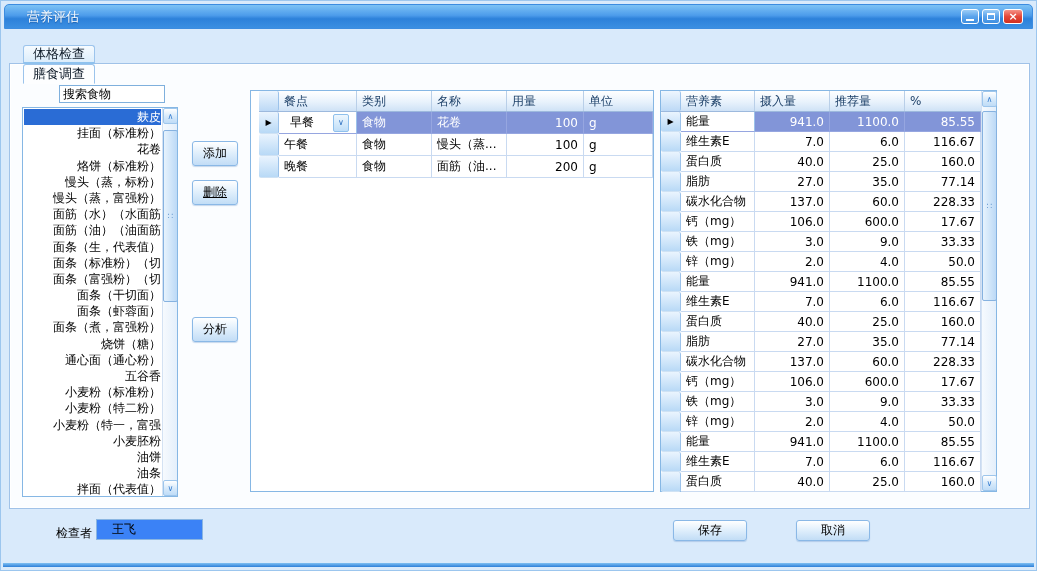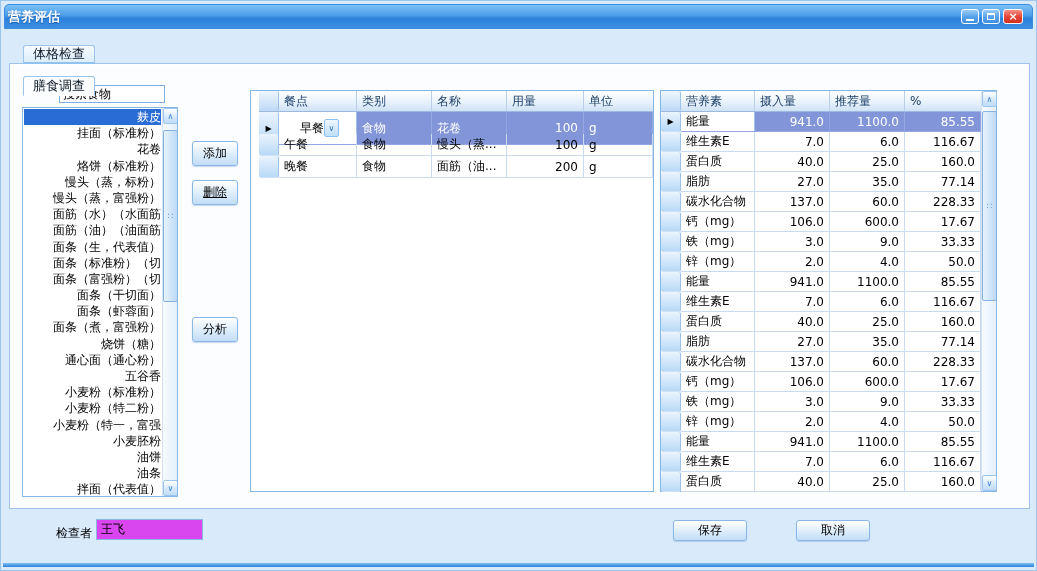--- a/index.html
+++ b/index.html
@@ -2,34 +2,34 @@
 <html><head>
 <meta charset="utf-8">
 <style>
   * { margin:0; padding:0; box-sizing:border-box; }
   html,body { width:1037px; height:571px; font-family:"DejaVu Sans",sans-serif; font-size:12px; background:#fff; }
   #window { position:relative; width:1037px; height:571px; background:#d9eafb; border:1px solid #9cc6ee; overflow:hidden; }
   
   #titlebar { position:absolute; left:3px; right:3px; top:3px; height:25px;
     background:linear-gradient(#7cc2f5,#4d9ceb 45%,#2d81da 60%,#3b8fe2); border:1px solid #3c8ce0;
     border-radius:5px 5px 0 0; display:flex; align-items:center; }
-  #title-text { color:#fff; font-weight:bold; font-size:13px; padding-left:3px; text-shadow:0 1px 1px rgba(0,60,130,.6); }
+  #title-text { color:#fff; font-weight:normal; font-size:13px; padding-left:22px; text-shadow:0 1px 1px rgba(0,60,130,.6); }
   #win-btns { position:absolute; right:9px; top:4px; display:flex; gap:3px; }
   .win-btn { width:18px; height:15px; border:1px solid #fff; border-radius:3px;
     background:linear-gradient(#9ccdf6,#5ba4ec 50%,#3f8fe0); display:flex; align-items:center; justify-content:center; }
   .win-btn.close { width:20px; background:linear-gradient(#f59287,#e4483a 50%,#d02f20); }
   .glyph-min { width:8px; height:2px; background:#fff; margin-top:7px; }
   .glyph-max { width:8px; height:7px; border:1px solid #fff; border-top:2px solid #fff; background:transparent; }
   .glyph-close { color:#fff; font-weight:bold; font-size:11px; line-height:11px; }
   
   #tabstrip { position:absolute; left:22px; top:43px; height:20px; display:flex; z-index:3;flex-direction:column; }
   .tab { height:19px; margin-top:1px; padding:0 9px; display:flex; align-items:center; font-size:13px; color:#0d1a28;
     background:linear-gradient(#f6fbff,#dcedfb); border:1px solid #9cc4ec; border-radius:3px 3px 0 0;
     border-bottom:2px solid #8fc2ee; }
-  .tab.active { height:21px; margin-top:12px; background:#fdfeff; border:1px solid #9cc4ec; border-bottom:1px solid #fdfeff; z-index:4;text-align:right; }
+  .tab.active { height:21px; margin-top:0; background:#fdfeff; border:1px solid #9cc4ec; border-bottom:1px solid #fdfeff; z-index:4;text-align:right; }
   
   #page { position:absolute; left:8px; top:62px; width:1021px; height:446px; background:#fbfdff;
     border:1px solid #a0c2e8; box-shadow:inset 0 0 0 1px #ffffff; }
   
   #search-input { position:absolute; left:49px; top:21px; width:106px; height:18px; border:1px solid #7fb0dd;
     background:#fff; font-family:inherit; font-size:12px; padding:0 3px; color:#000; }
   
   #food-list { position:absolute; left:12px; top:43px; width:156px; height:390px; background:#fff;
     border:1px solid #86b7e4; overflow:hidden; }
   #food-list-inner { position:absolute; left:1px; top:1px; right:16px; bottom:1px; overflow:hidden; }
@@ -64,31 +64,31 @@
   .grid-body { position:relative; }
   .grid-row { display:grid; }
   #meal-grid .grid-row { height:22px; }
   #nutrient-grid .grid-row { height:20px; }
   .row-head { background:linear-gradient(#eaf4fe,#b8d9f6); border-right:1px solid #9cc2ea; border-bottom:1px solid #cfe2f4;
     border-radius:2px; display:flex; align-items:center; justify-content:center; color:#000; font-size:8px; }
   .cell { padding:0 5px; display:flex; align-items:center; border-right:1px solid #c9daf1; border-bottom:1px solid #c9daf1;
     color:#000; white-space:nowrap; overflow:hidden; }
   .cell.num { justify-content:flex-end; }
   .grid-row.current .cell { background:#8295d8; color:#fff; border-right-color:#96a6e0; border-bottom-color:#96a6e0; }
-  .grid-row.current .cell.editor { background:#fff; color:#000; padding:16px; border-right:1px solid #9cc2ea; }
+  .grid-row.current .cell.editor { background:#fff; color:#000; padding:6px; border-right:1px solid #9cc2ea; }
   .combo-wrap { display:flex; width:100%; height:100%; align-items:center; }
   .combo-text { flex:1; padding-left:5px; }
   .combo-btn { width:16px; height:18px; margin-right:1px; border:1px solid #8fc0ec; border-radius:2px;
     background:linear-gradient(#eef7fe,#bfdef8); color:#2d6fc0; font-size:8px;
     display:flex; align-items:center; justify-content:center; }
   #nutrient-sb { right:0; top:0; bottom:0; }
   
   #examiner-label { position:absolute; left:55px; top:524px; color:#000; }
   #examiner-input { position:absolute; left:95px; top:518px; width:107px; height:21px; border:1px solid #8ab6e2;
-    background:#d946ef; font-family:inherit; font-size:12px; padding:0 4px; color:#000; }
+    background:#3b82f6; font-family:inherit; font-size:12px; padding:0 15px; color:#000; }
   .footer-btn { position:absolute; top:519px; width:74px; height:21px; border:1px solid #8ab8e6; border-radius:3px;
     background:linear-gradient(#ffffff,#e2f0fc 45%,#c2ddf6); font-family:Liberation Serif, serif; font-size:12px; color:#000;
     box-shadow:0 1px 1px rgba(120,160,210,.4); }
   #btn-save { left:672px; } #btn-cancel { left:795px; }
   #bottom-edge { position:absolute; left:2px; right:2px; bottom:3px; height:4px;
     background:linear-gradient(#7fc0f2,#2d7fd8); }
 </style>
 </head>
 <body>
 

